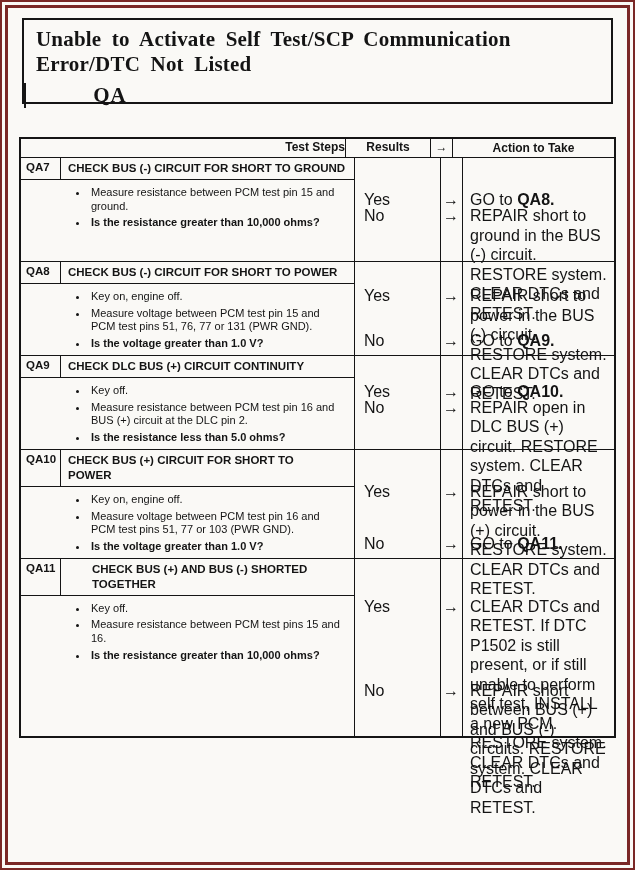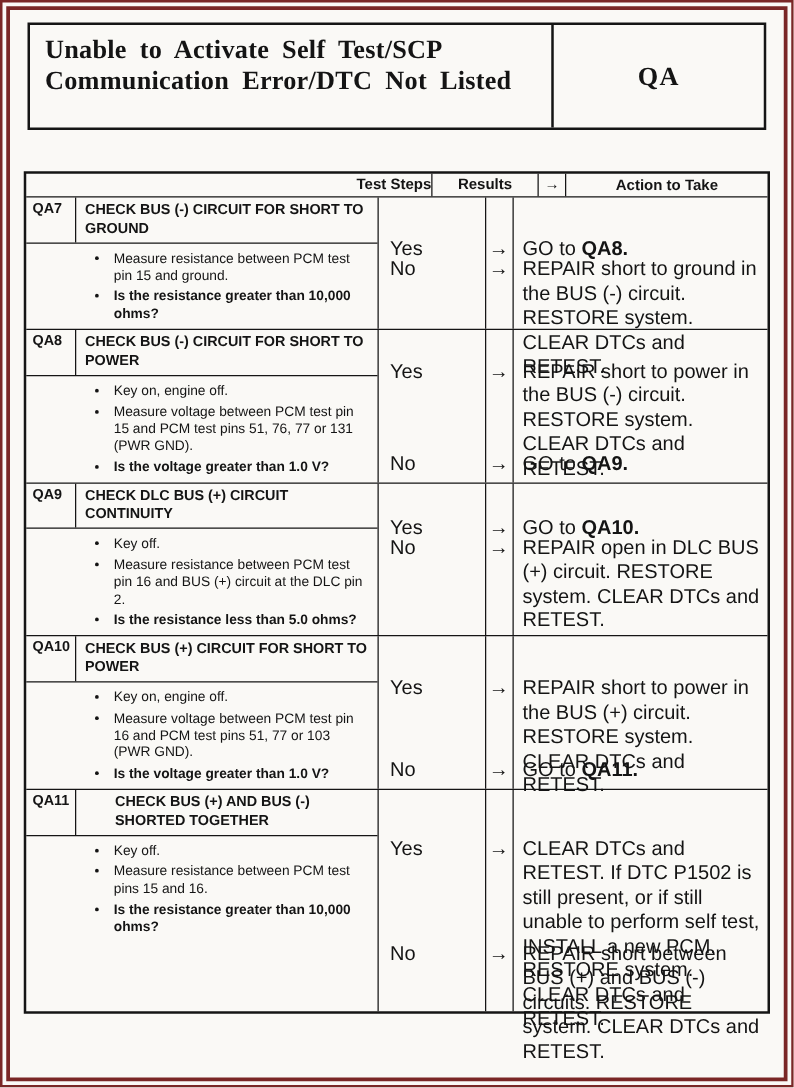--- a/index.html
+++ b/index.html
@@ -20,20 +20,21 @@
     overflow: hidden;
   }
 
   
   .header-box {
     display: flex;
     border: 2px solid #151515;
     margin: 2px 8px 0 8px;
     height: 86px;
     background: #faf9f6;
+    flex-direction: column;
   }
   .header-title {
     flex: 1;
     padding: 7px 12px 6px 12px;
     font-family: "Liberation Serif", serif;
     font-weight: bold;
     font-size: 21px;
     line-height: 1.18;
     word-spacing: 5px;
     letter-spacing: 0.2px;
@@ -67,21 +68,21 @@
   .th-arrow   { width: 22px;  text-align: center; border-right: 1.5px solid #151515; height: 100%; line-height: 17px; }
   .th-action  { flex: 1; text-align: center; }
 
   .block {
     display: flex;
     border-bottom: 1.5px solid #151515;
   }
   .block:last-child { border-bottom: none; }
 
   .ts-col {
-    width: 282px;
+    width: 334px;
     border-right: 1.5px solid #151515;
   }
   .title-bar {
     display: flex;
     border-bottom: 1px solid #151515;
   }
   .qa-id {
     width: 40px;
     border-right: 1px solid #151515;
     font-weight: bold;

